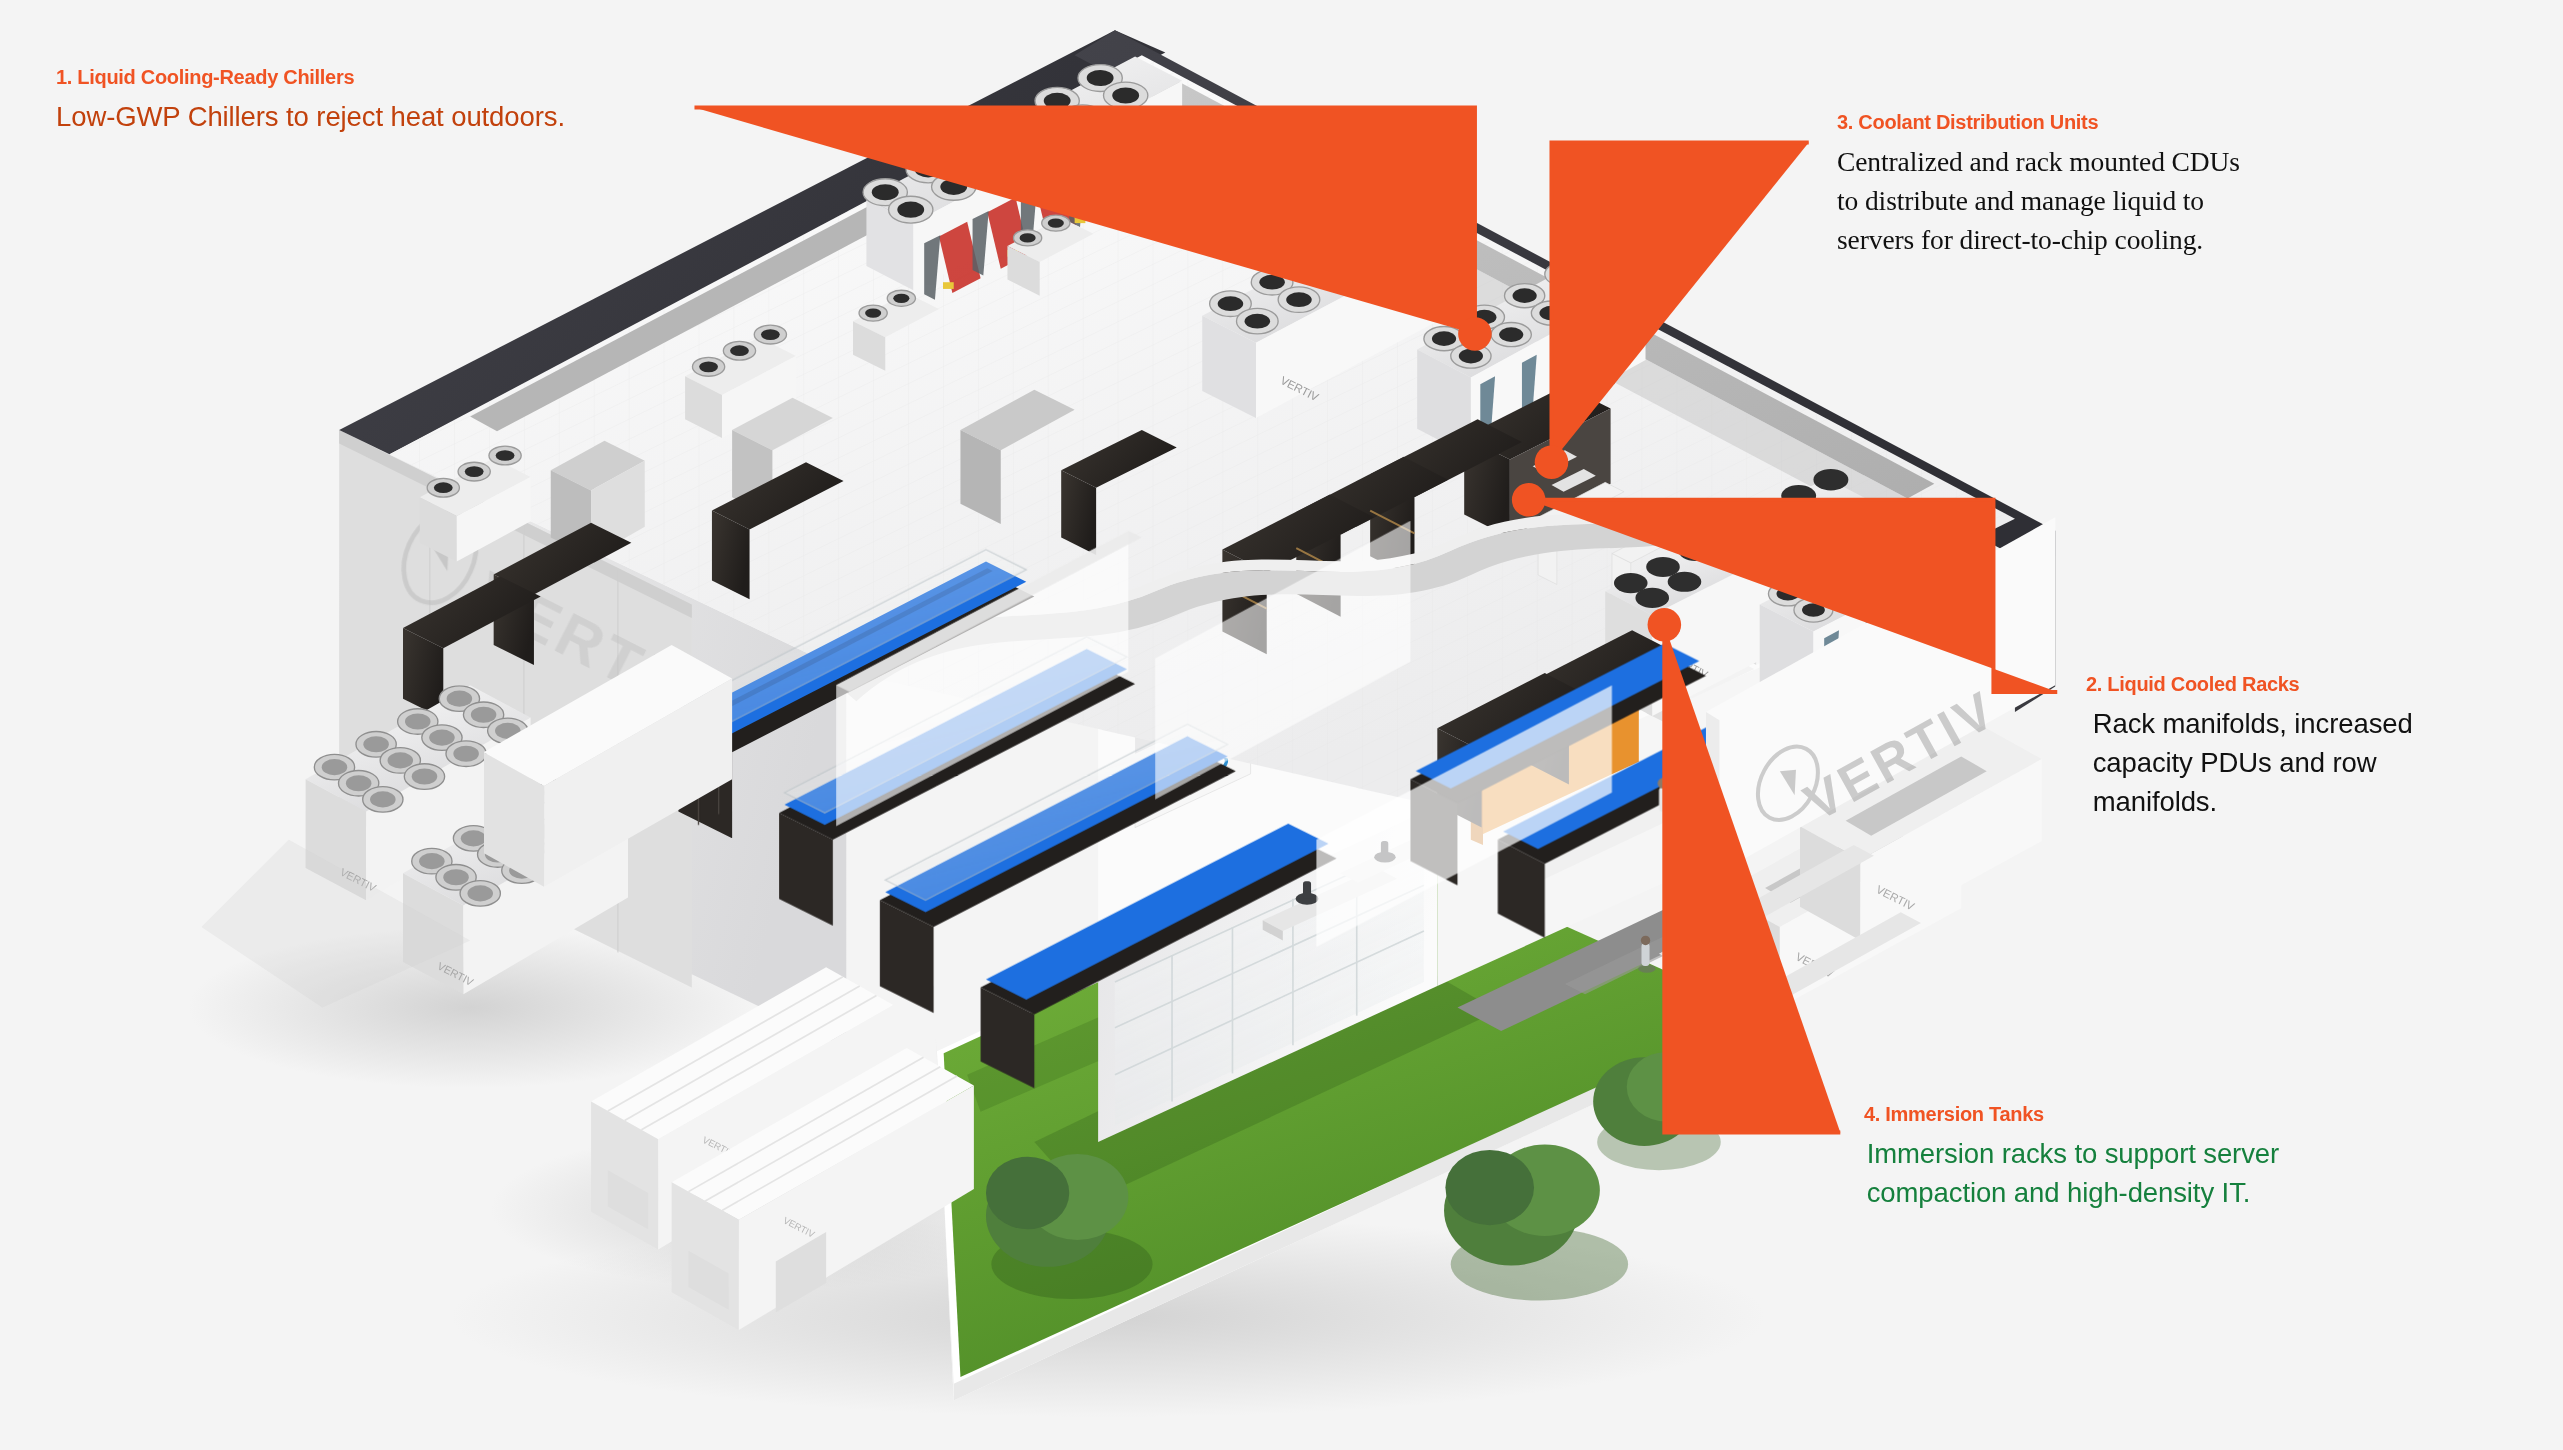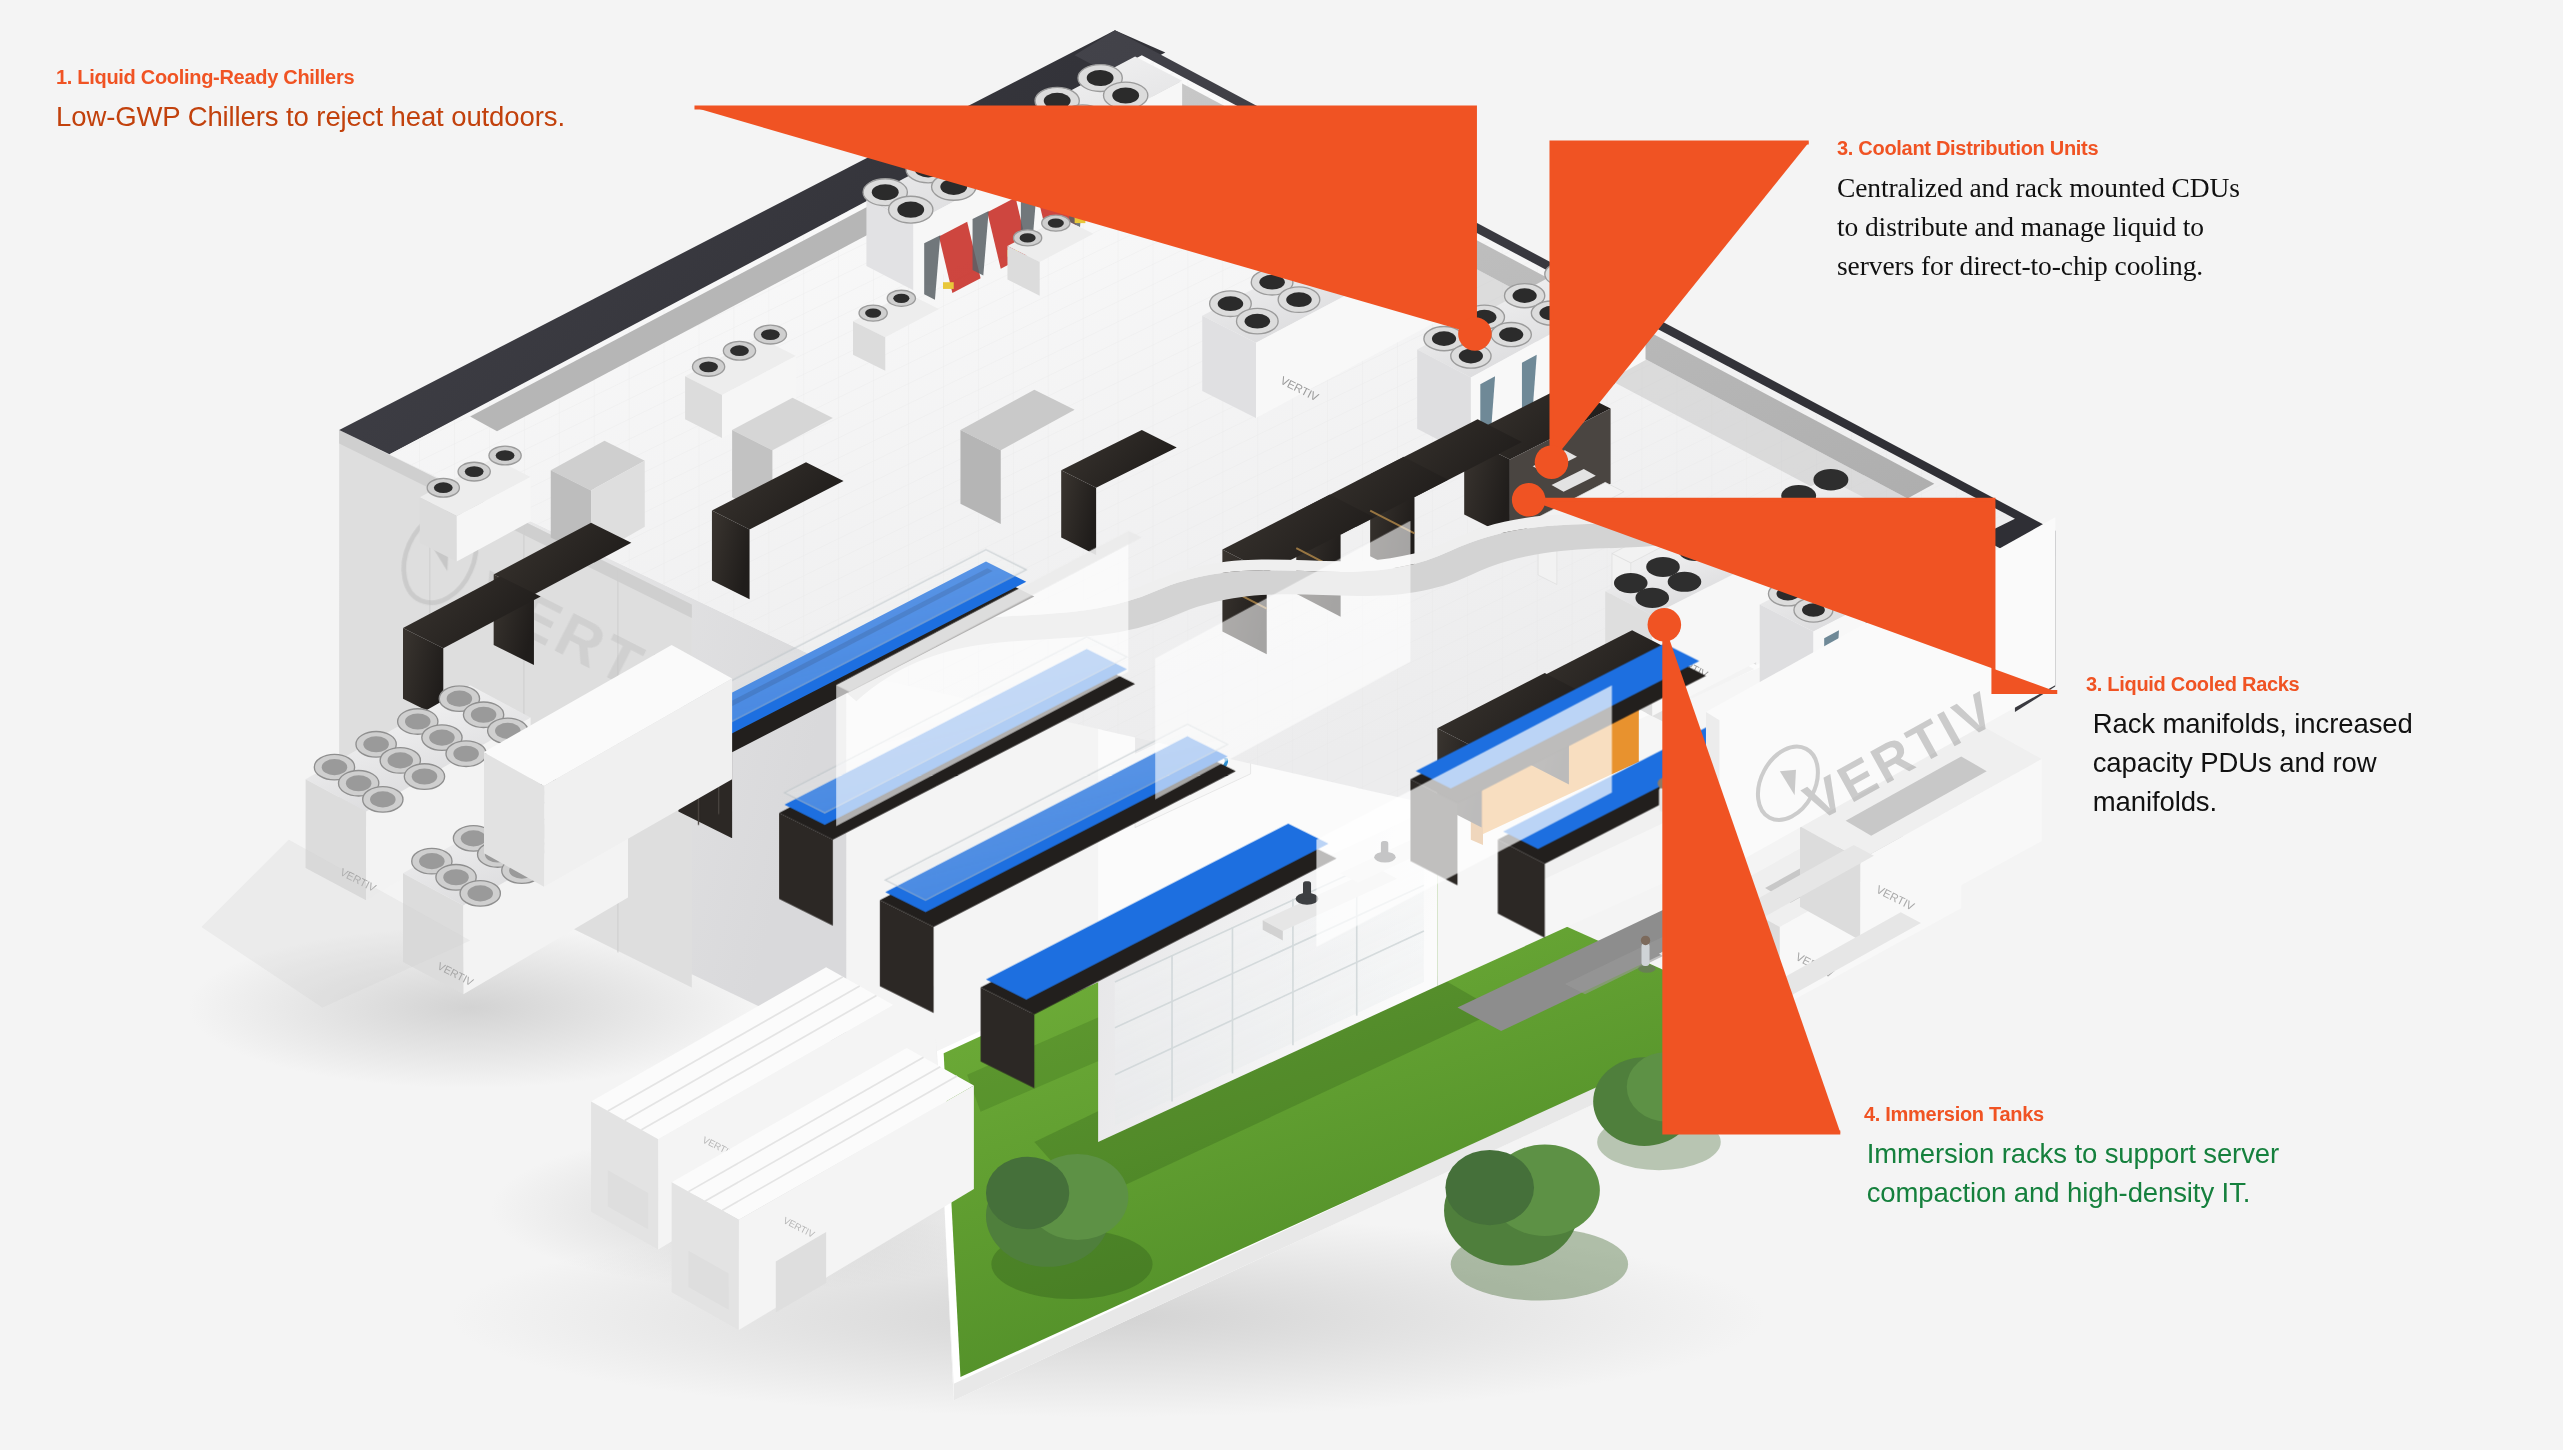--- a/index.html
+++ b/index.html
@@ -24,21 +24,21 @@
     letter-spacing:-0.3px;white-space:nowrap;
     font-stretch:condensed;
   }
   .c-body{
     color:#111;font-size:27.5px;line-height:1.42;
     letter-spacing:-0.1px;margin-top:8.7px;
   }
   .c-body div{white-space:nowrap;}
 
   #callout-1{left:56px;top:67px;}
-  #callout-3{left:1837px;top:138px;}
+  #callout-3{left:1837px;top:112px;}
   #callout-2{left:2086px;top:674px;}
   #callout-2 .c-body{margin-left:6.7px;}
   #callout-4{left:1864px;top:1104px;}
   #callout-4 .c-body{margin-left:2.7px;}
 
   
   #leaders{position:absolute;left:0;top:0;width:2563px;height:1451px;pointer-events:none;}
 </style>
 </head>
 <body style="background: rgb(244, 244, 244);">
@@ -806,21 +806,21 @@
   <div class="callout" id="callout-3">
     <div class="c-title" style="color: rgb(240, 83, 35);">3. Coolant Distribution Units</div>
     <div class="c-body" style="color: rgb(17, 17, 17); font-family: Liberation Serif, serif;">
       <div>Centralized and rack mounted CDUs</div>
       <div>to distribute and manage liquid to</div>
       <div>servers for direct-to-chip cooling.</div>
     </div>
   </div>
 
   <div class="callout" id="callout-2">
-    <div class="c-title" style="color: rgb(240, 83, 35);">3. Liquid Cooled Racks</div>
+    <div class="c-title" style="color: rgb(240, 83, 35);">2. Liquid Cooled Racks</div>
     <div class="c-body" style="color: rgb(17, 17, 17);">
       <div>Rack manifolds, increased</div>
       <div>capacity PDUs and row</div>
       <div>manifolds.</div>
     </div>
   </div>
 
   <div class="callout" id="callout-4">
     <div class="c-title" style="color: rgb(240, 83, 35);">4. Immersion Tanks</div>
     <div class="c-body" style="color: #15803d;">

